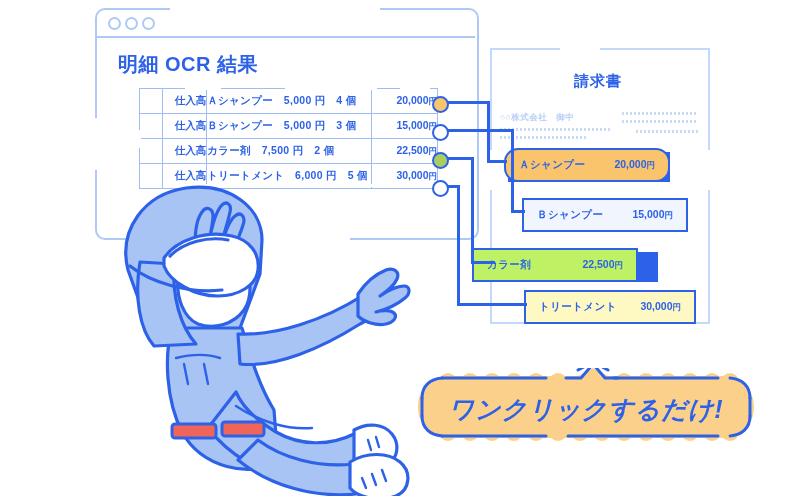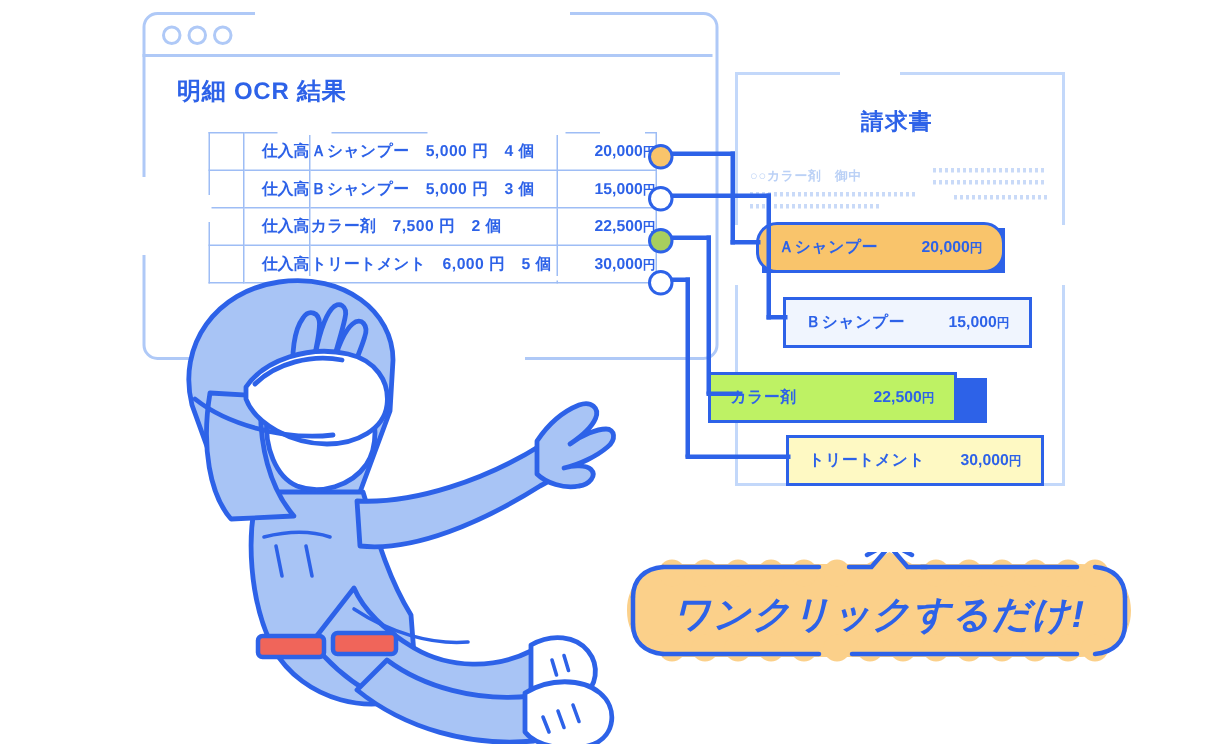--- a/index.html
+++ b/index.html
@@ -11,21 +11,21 @@
   
   .win{left:95px;top:8px;width:380px;height:228px;
        border:2px solid #AFC9F7;border-radius:10px;background:#fff;}
   .win-gap-t{left:170px;top:2px;width:210px;height:14px;background:#fff;}
   .win-gap-l{left:88px;top:118px;width:14px;height:52px;background:#fff;}
   .win-gap-b{left:190px;top:228px;width:160px;height:16px;background:#fff;}
   .win-bar{left:95px;top:36px;width:380px;height:2px;background:#AFC9F7;}
   .dot{width:9px;height:9px;border:2px solid #AFC9F7;border-radius:50%;top:17px;background:#fff;}
   .dot1{left:108px;} .dot2{left:125px;} .dot3{left:142px;}
 
-  .ocr-title{left:118px;top:51px;font-size:16px;font-weight:bold;color:#2D62E8;
+  .ocr-title{left:118px;top:51px;font-size:20px;font-weight:bold;color:#2D62E8;
              letter-spacing:.5px;white-space:nowrap;}
 
   
   .tbl{left:139px;top:88px;width:299px;border-collapse:collapse;}
   .tbl td{border:1px solid #9EBDF5;height:24px;font-size:10.5px;color:#2D62E8;
           font-weight:bold;padding:0;white-space:nowrap;}
   .c-blank{width:22px;}
   .c-kind{width:42px;text-align:right;}
   .c-desc{width:160px;padding-left:7px;letter-spacing:.3px;}
   .c-amt{width:64px;text-align:right;padding-right:5px;}
@@ -162,21 +162,21 @@
 
   <div class="wire" style="left:444px;top:185px;width:16px;height:3px;"></div>
   <div class="wire" style="left:457px;top:185px;width:3px;height:120px;"></div>
   <div class="wire" style="left:457px;top:303px;width:70px;height:3px;"></div>
 
   <div class="inv"></div>
   <div class="inv-gap-t"></div>
   <div class="inv-gap-r"></div>
   <div class="inv-gap-l"></div>
   <div class="inv-title">請求書</div>
-  <div class="inv-to">○○カラー剤　御中</div>
+  <div class="inv-to">○○株式会社　御中</div>
   <div class="ddot d1"></div>
   <div class="ddot d2"></div>
   <div class="ddot d3"></div>
   <div class="ddot d4"></div>
   <div class="ddot d5"></div>
 
   <div class="ishadow s1"></div>
   <div class="irow r1">
     <span class="lbl">Ａシャンプー</span>
     <span class="amt"><span>20,000</span><span class="yen">円</span></span>

